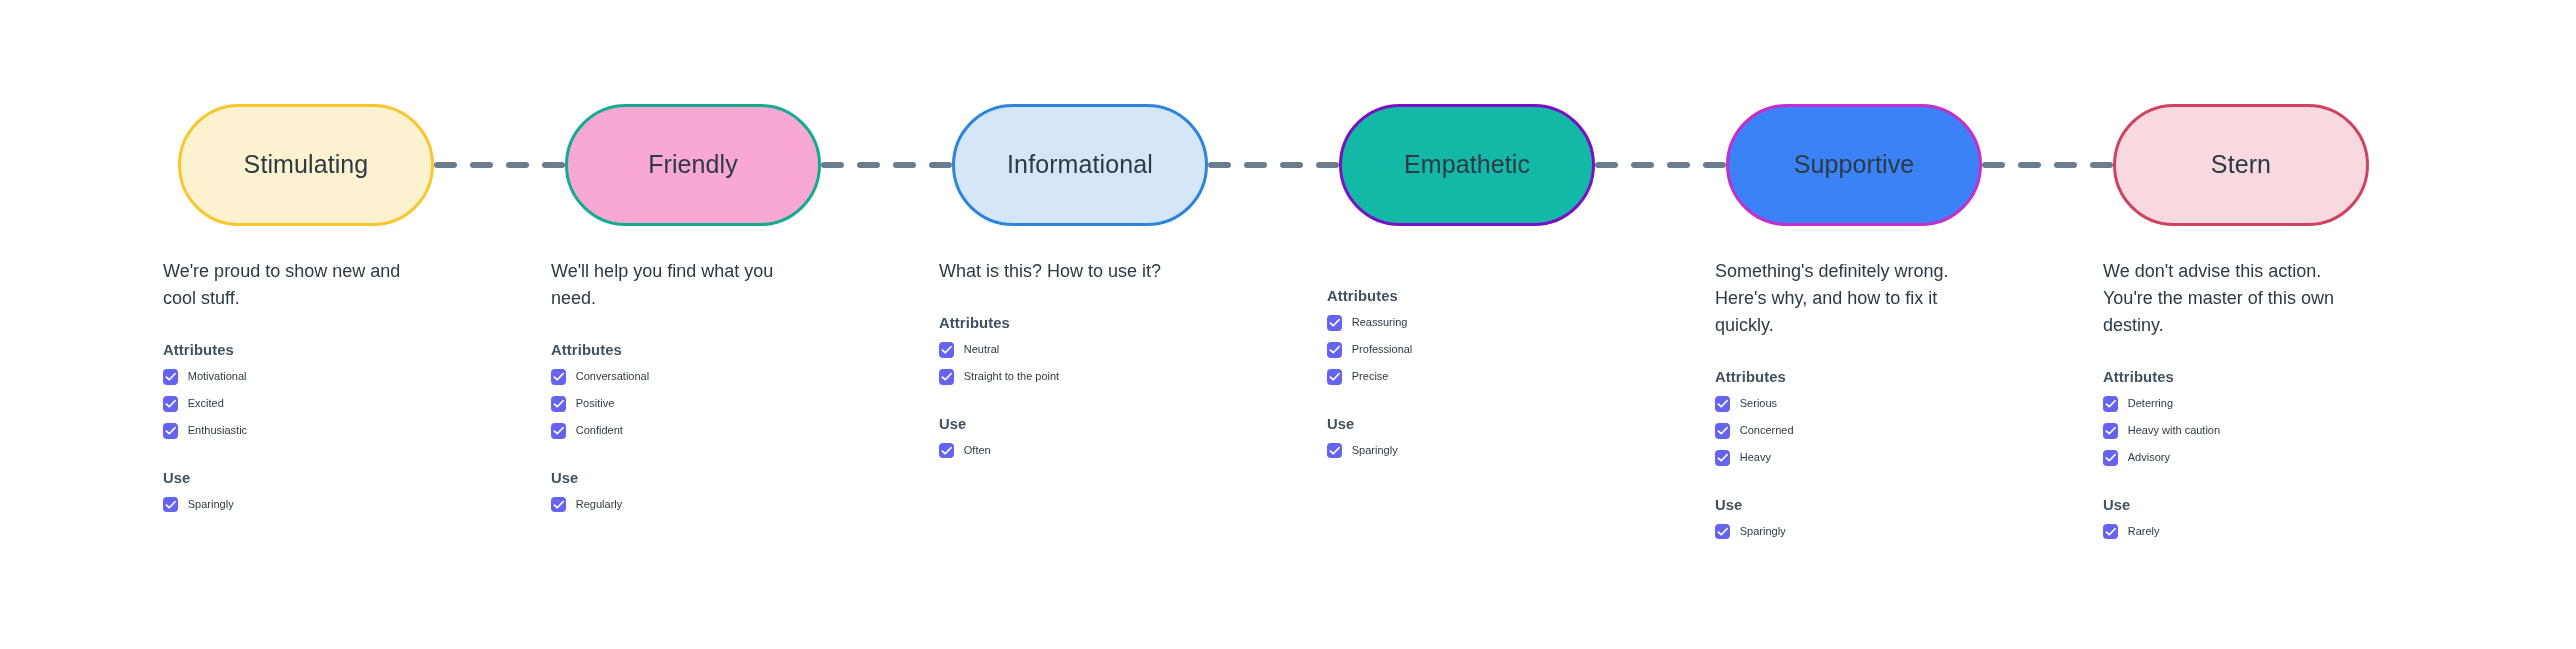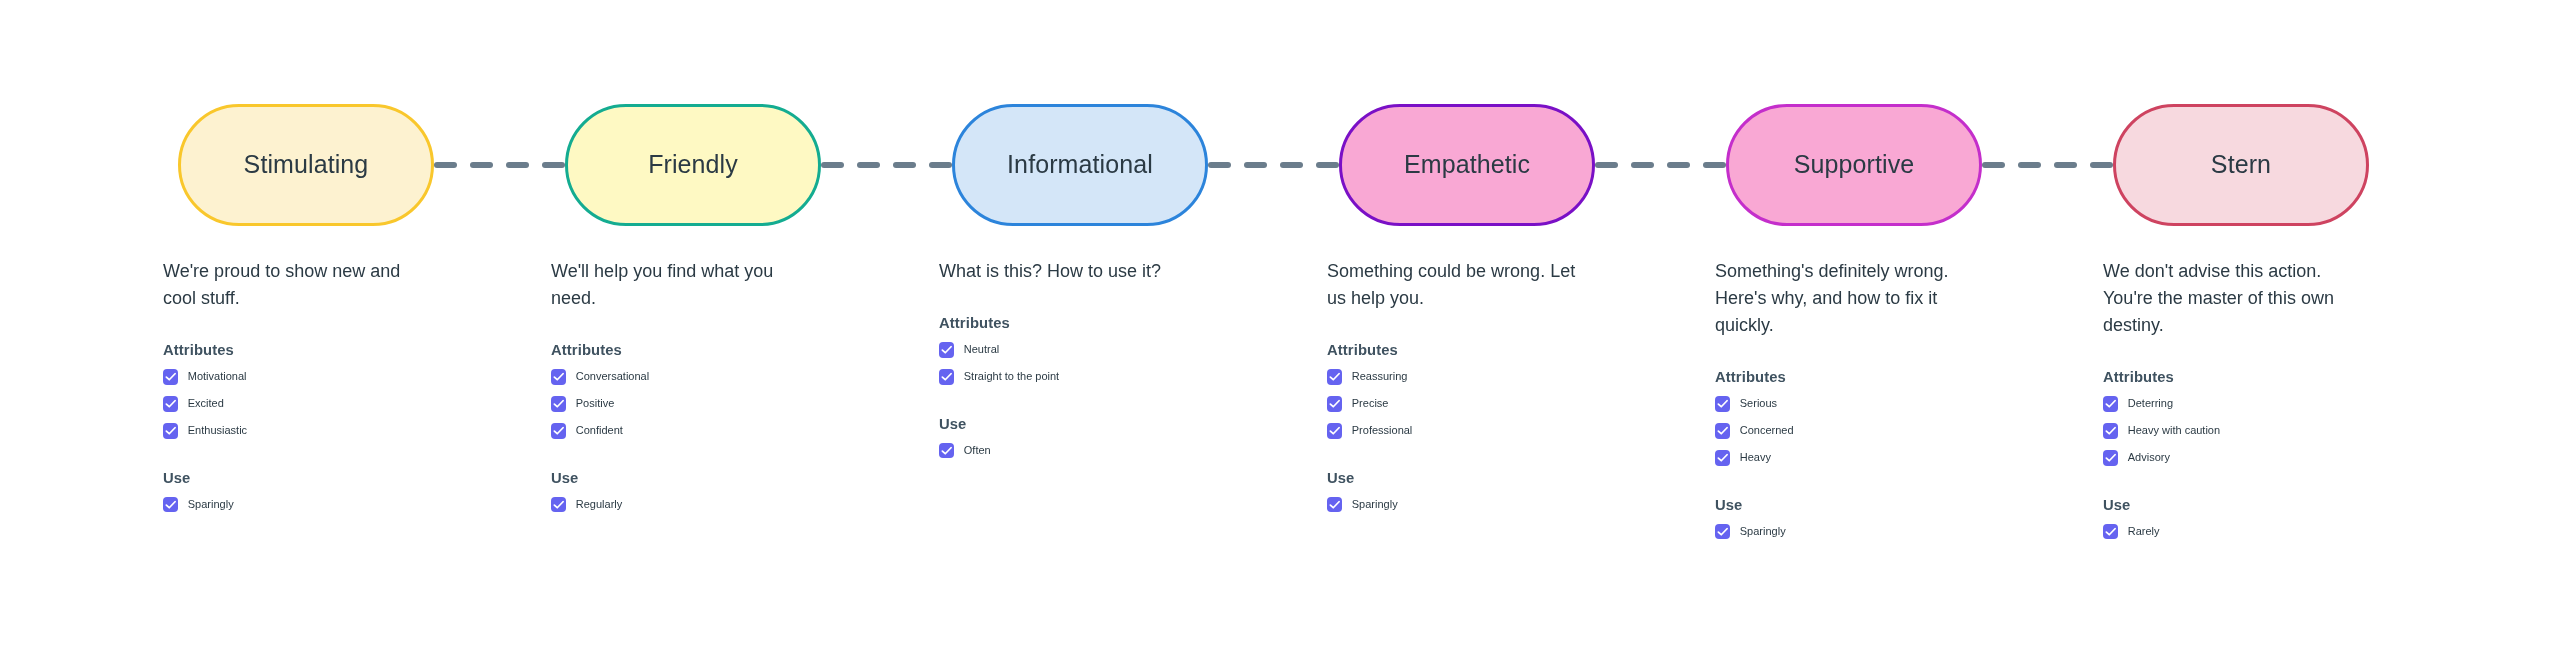--- a/index.html
+++ b/index.html
@@ -154,21 +154,21 @@
           <div class="pill-label">Stimulating</div>
         </div>
       </div>
       <div class="connector">
         <span class="dash" style="background: rgb(107, 125, 140);"></span>
         <span class="dash" style="background: rgb(107, 125, 140);"></span>
         <span class="dash" style="background: rgb(107, 125, 140);"></span>
         <span class="dash" style="background: rgb(107, 125, 140);"></span>
       </div>
       <div class="tone-col">
-        <div class="pill" style="border-color: rgb(20, 172, 145); background: #fef9c3;">
+        <div class="pill" style="border-color: rgb(20, 172, 145); background: #f9a8d4;">
           <div class="pill-label">Friendly</div>
         </div>
       </div>
       <div class="connector">
         <span class="dash" style="background: rgb(107, 125, 140);"></span>
         <span class="dash" style="background: rgb(107, 125, 140);"></span>
         <span class="dash" style="background: rgb(107, 125, 140);"></span>
         <span class="dash" style="background: rgb(107, 125, 140);"></span>
       </div>
       <div class="tone-col">
@@ -176,32 +176,32 @@
           <div class="pill-label">Informational</div>
         </div>
       </div>
       <div class="connector">
         <span class="dash" style="background: rgb(107, 125, 140);"></span>
         <span class="dash" style="background: rgb(107, 125, 140);"></span>
         <span class="dash" style="background: rgb(107, 125, 140);"></span>
         <span class="dash" style="background: rgb(107, 125, 140);"></span>
       </div>
       <div class="tone-col">
-        <div class="pill" style="border-color: rgb(122, 16, 198); background: #f9a8d4;">
+        <div class="pill" style="border-color: rgb(122, 16, 198); background: #14b8a6;">
           <div class="pill-label">Empathetic</div>
         </div>
       </div>
       <div class="connector">
         <span class="dash" style="background: rgb(107, 125, 140);"></span>
         <span class="dash" style="background: rgb(107, 125, 140);"></span>
         <span class="dash" style="background: rgb(107, 125, 140);"></span>
         <span class="dash" style="background: rgb(107, 125, 140);"></span>
       </div>
       <div class="tone-col">
-        <div class="pill" style="border-color: rgb(196, 46, 203); background: #f9a8d4;">
+        <div class="pill" style="border-color: rgb(196, 46, 203); background: #3b82f6;">
           <div class="pill-label">Supportive</div>
         </div>
       </div>
       <div class="connector">
         <span class="dash" style="background: rgb(107, 125, 140);"></span>
         <span class="dash" style="background: rgb(107, 125, 140);"></span>
         <span class="dash" style="background: rgb(107, 125, 140);"></span>
         <span class="dash" style="background: rgb(107, 125, 140);"></span>
       </div>
       <div class="tone-col">
@@ -321,46 +321,45 @@
             <span class="checkbox" style="background: rgb(101, 99, 240);">
               <svg viewBox="0 0 17 15">
                 <path d="M2 7.6 L6.3 11.6 L15 2.6" fill="none" stroke="#ffffff" stroke-width="2.6" stroke-linecap="round" stroke-linejoin="round"></path>
               </svg>
             </span>
             <span class="check-label">Often</span>
           </div>
         </div>
       </div>
       <div class="details-col">
-        <p class="desc">Something could be wrong. Let us help you.</p>
         <div class="group group-attributes">
           <div class="group-title">Attributes</div>
           <div class="check-item">
             <span class="checkbox" style="background: rgb(101, 99, 240);">
               <svg viewBox="0 0 17 15">
                 <path d="M2 7.6 L6.3 11.6 L15 2.6" fill="none" stroke="#ffffff" stroke-width="2.6" stroke-linecap="round" stroke-linejoin="round"></path>
               </svg>
             </span>
             <span class="check-label">Reassuring</span>
           </div>
           <div class="check-item">
             <span class="checkbox" style="background: rgb(101, 99, 240);">
               <svg viewBox="0 0 17 15">
                 <path d="M2 7.6 L6.3 11.6 L15 2.6" fill="none" stroke="#ffffff" stroke-width="2.6" stroke-linecap="round" stroke-linejoin="round"></path>
               </svg>
             </span>
+            <span class="check-label">Professional</span>
+          </div>
+          <div class="check-item">
+            <span class="checkbox" style="background: rgb(101, 99, 240);">
+              <svg viewBox="0 0 17 15">
+                <path d="M2 7.6 L6.3 11.6 L15 2.6" fill="none" stroke="#ffffff" stroke-width="2.6" stroke-linecap="round" stroke-linejoin="round"></path>
+              </svg>
+            </span>
             <span class="check-label">Precise</span>
-          </div>
-          <div class="check-item">
-            <span class="checkbox" style="background: rgb(101, 99, 240);">
-              <svg viewBox="0 0 17 15">
-                <path d="M2 7.6 L6.3 11.6 L15 2.6" fill="none" stroke="#ffffff" stroke-width="2.6" stroke-linecap="round" stroke-linejoin="round"></path>
-              </svg>
-            </span>
-            <span class="check-label">Professional</span>
           </div>
         </div>
         <div class="group group-use">
           <div class="group-title">Use</div>
           <div class="check-item">
             <span class="checkbox" style="background: rgb(101, 99, 240);">
               <svg viewBox="0 0 17 15">
                 <path d="M2 7.6 L6.3 11.6 L15 2.6" fill="none" stroke="#ffffff" stroke-width="2.6" stroke-linecap="round" stroke-linejoin="round"></path>
               </svg>
             </span>

